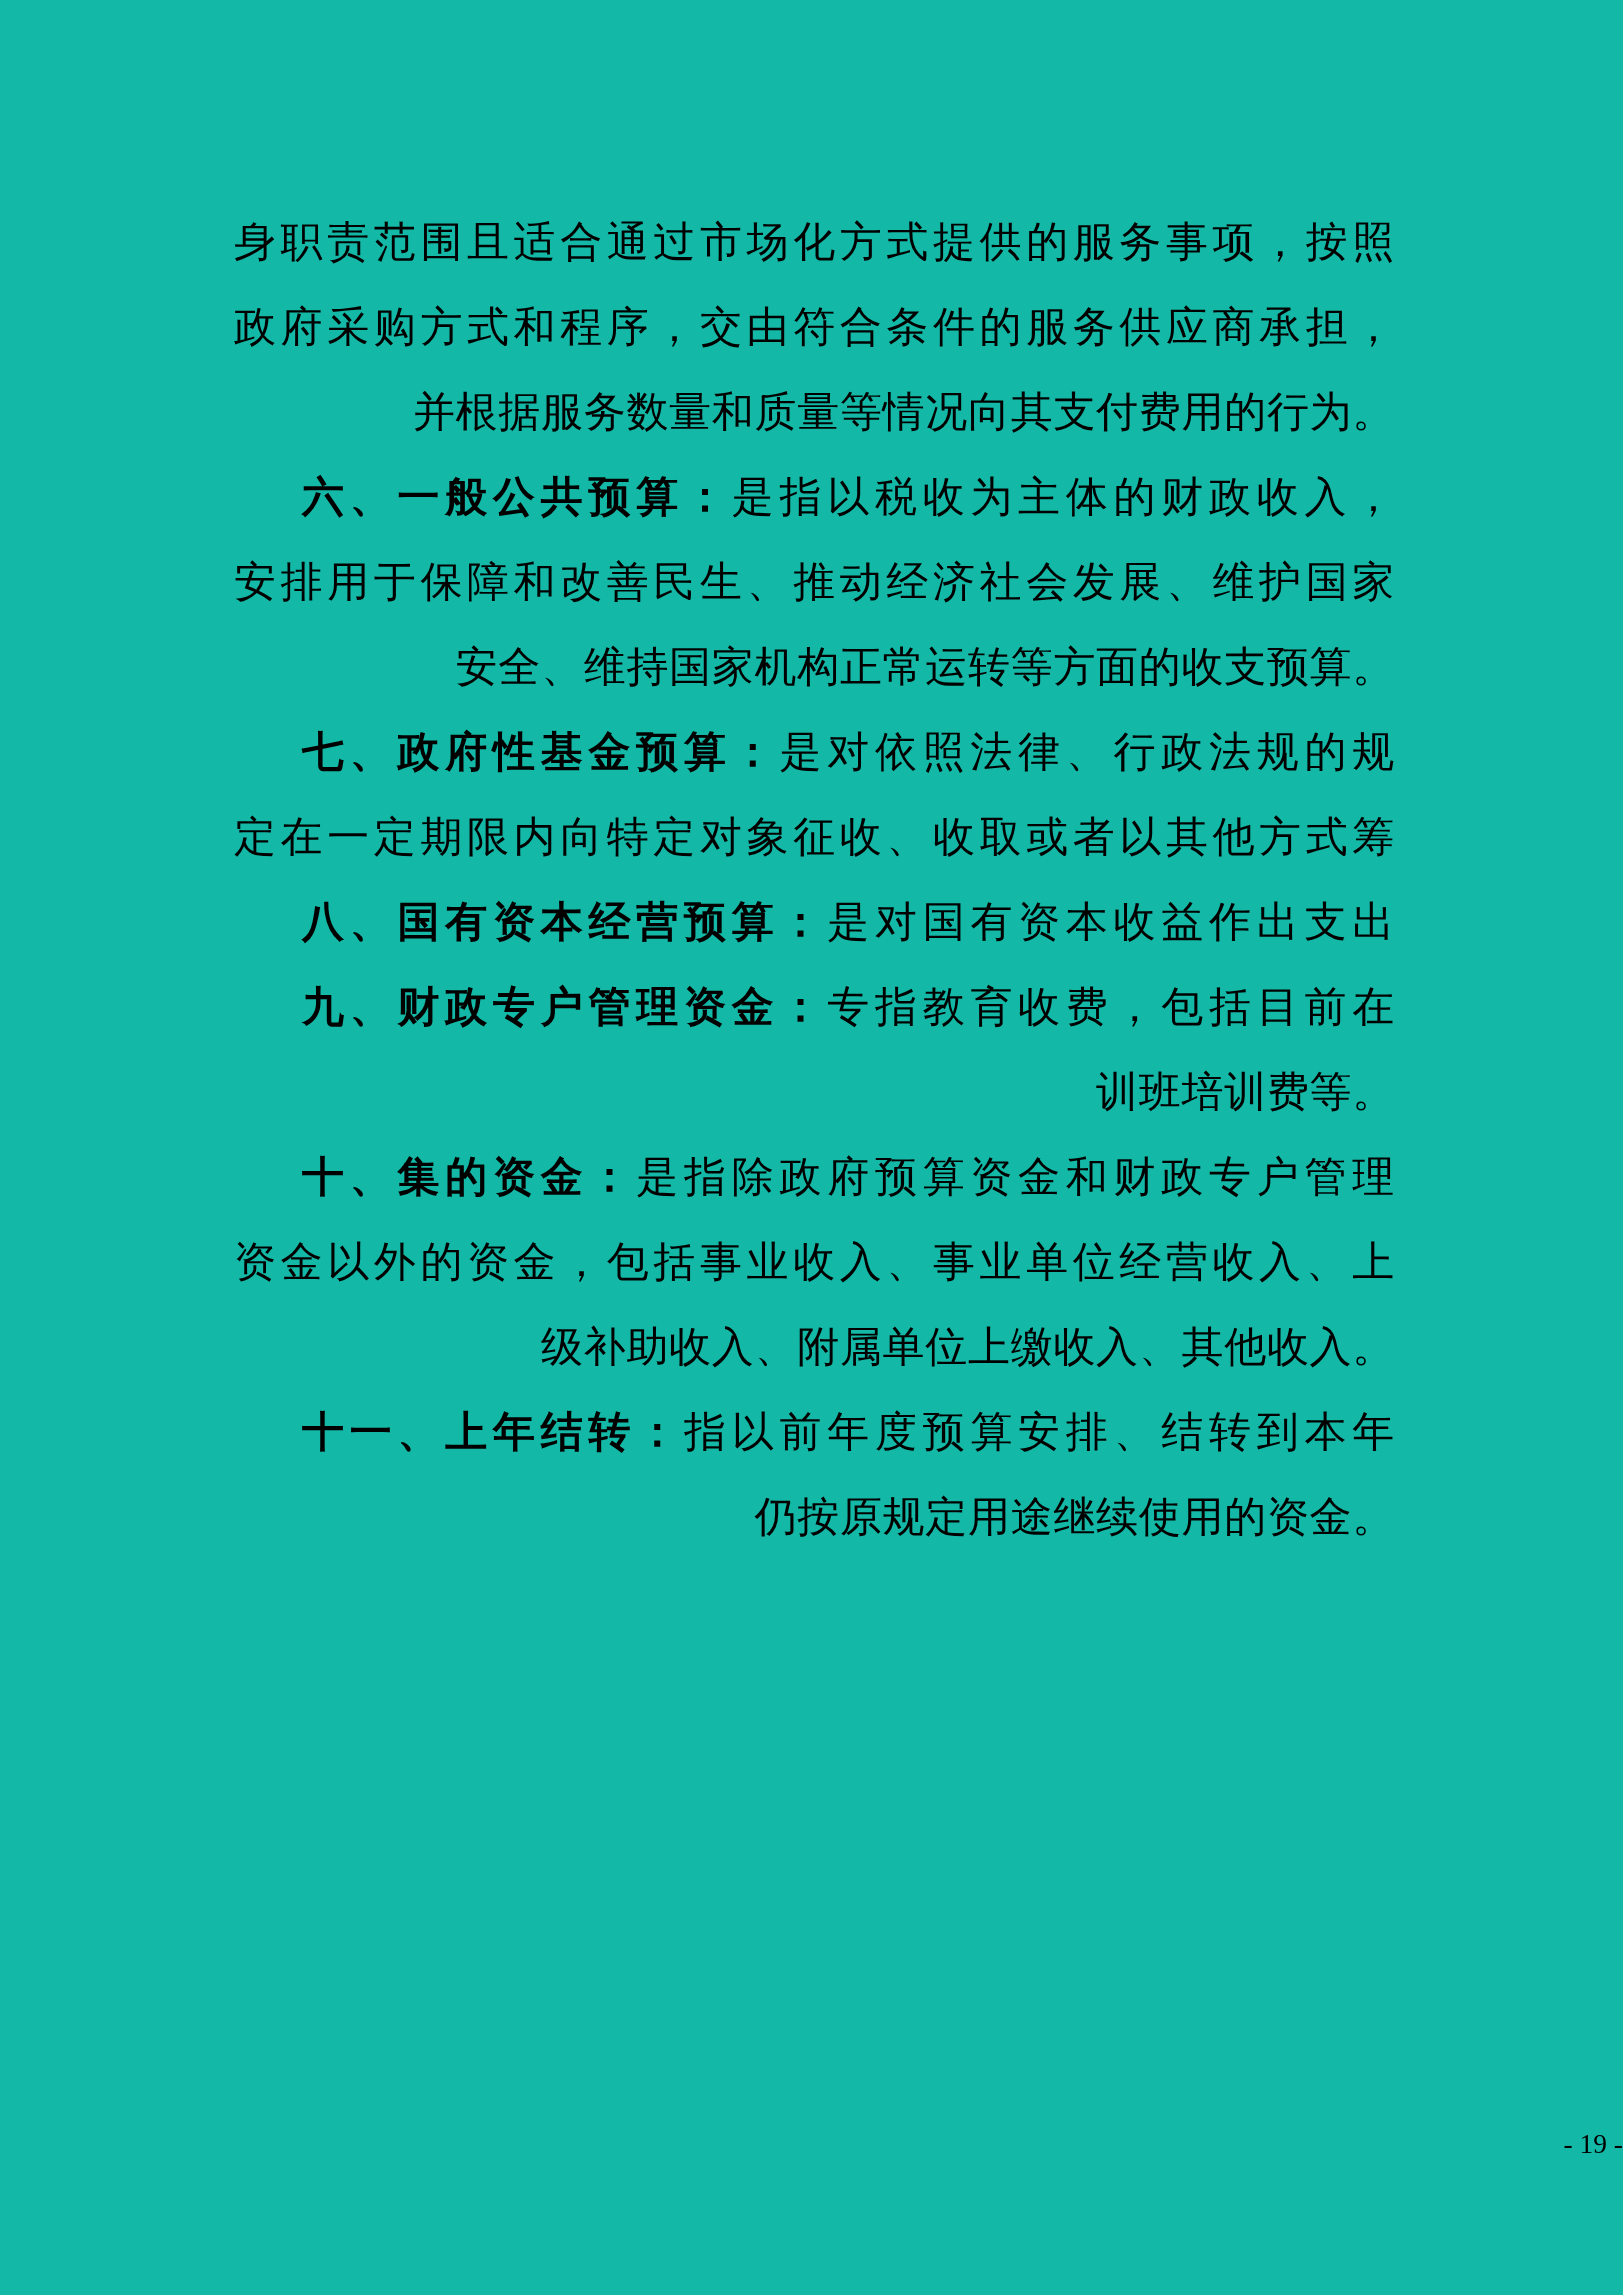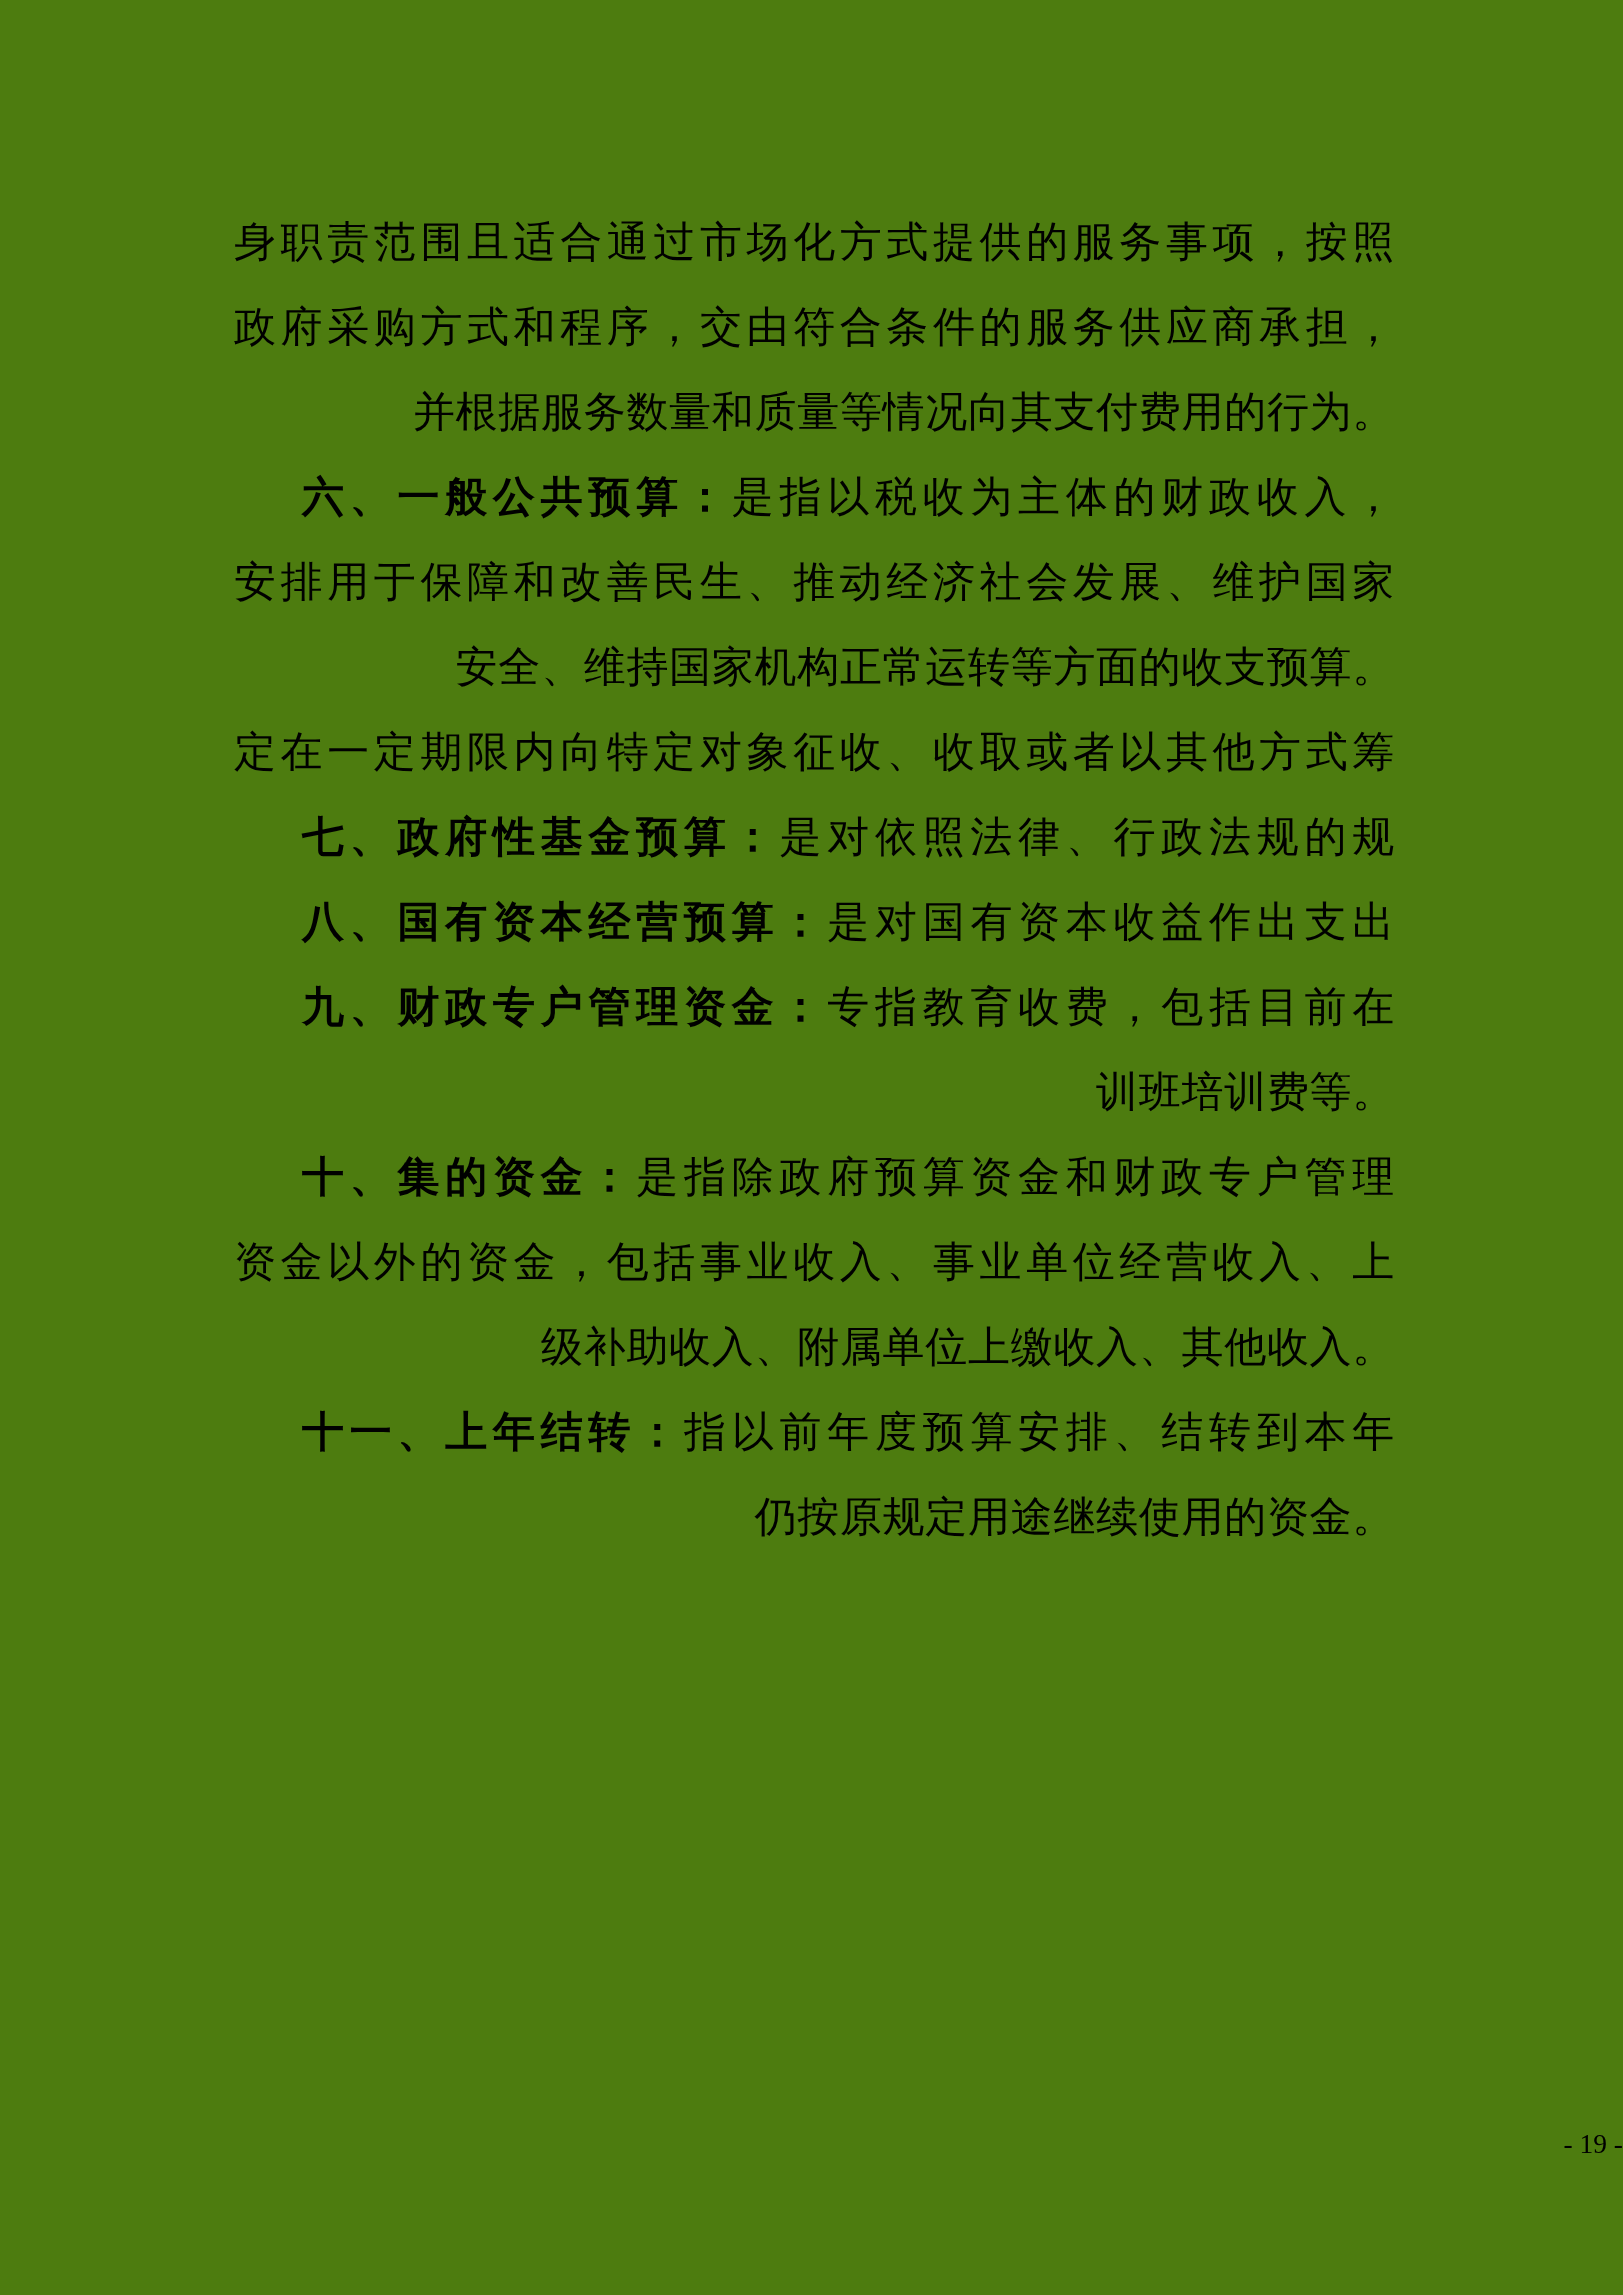--- a/index.html
+++ b/index.html
@@ -4,21 +4,21 @@
 <style>
   html, body {
     margin: 0;
     padding: 0;
     background: #ffffff;
   }
   .page {
     position: relative;
     width: 1623px;
     height: 2295px;
-    background: #4d7c0f;
+    background: #14b8a6;
     overflow: hidden;
     font-family: "Liberation Serif", "DejaVu Serif", serif;
     color: #000000;
   }
   .content {
     position: absolute;
     left: 234px;
     top: 200px;
     width: 1161px;
   }
@@ -60,22 +60,22 @@
 <body>
 
 <div class="page">
   <div class="content">
       <div class="line fill"><span class="seg">身职责范围且适合通过市场化方式提供的服务事项，按照</span></div>
       <div class="line fill"><span class="seg">政府采购方式和程序，交由符合条件的服务供应商承担，</span></div>
       <div class="line"><span class="seg">并根据服务数量和质量等情况向其支付费用的行为。</span></div>
       <div class="line fill indent"><span class="seg bold">六、一般公共预算：</span><span class="seg">是指以税收为主体的财政收入，</span></div>
       <div class="line fill"><span class="seg">安排用于保障和改善民生、推动经济社会发展、维护国家</span></div>
       <div class="line"><span class="seg">安全、维持国家机构正常运转等方面的收支预算。</span></div>
+      <div class="line fill indent"><span class="seg bold">七、政府性基金预算：</span><span class="seg">是对依照法律、行政法规的规</span></div>
       <div class="line fill"><span class="seg">定在一定期限内向特定对象征收、收取或者以其他方式筹</span></div>
-      <div class="line fill indent"><span class="seg bold">七、政府性基金预算：</span><span class="seg">是对依照法律、行政法规的规</span></div>
       <div class="line fill indent"><span class="seg bold">八、国有资本经营预算：</span><span class="seg">是对国有资本收益作出支出</span></div>
       <div class="line fill indent"><span class="seg bold">九、财政专户管理资金：</span><span class="seg">专指教育收费，包括目前在</span></div>
       <div class="line"><span class="seg">训班培训费等。</span></div>
       <div class="line fill indent"><span class="seg bold">十、集的资金：</span><span class="seg">是指除政府预算资金和财政专户管理</span></div>
       <div class="line fill"><span class="seg">资金以外的资金，包括事业收入、事业单位经营收入、上</span></div>
       <div class="line"><span class="seg">级补助收入、附属单位上缴收入、其他收入。</span></div>
       <div class="line fill indent"><span class="seg bold">十一、上年结转：</span><span class="seg">指以前年度预算安排、结转到本年</span></div>
       <div class="line"><span class="seg">仍按原规定用途继续使用的资金。</span></div>
     </div>
   <div class="footer">

